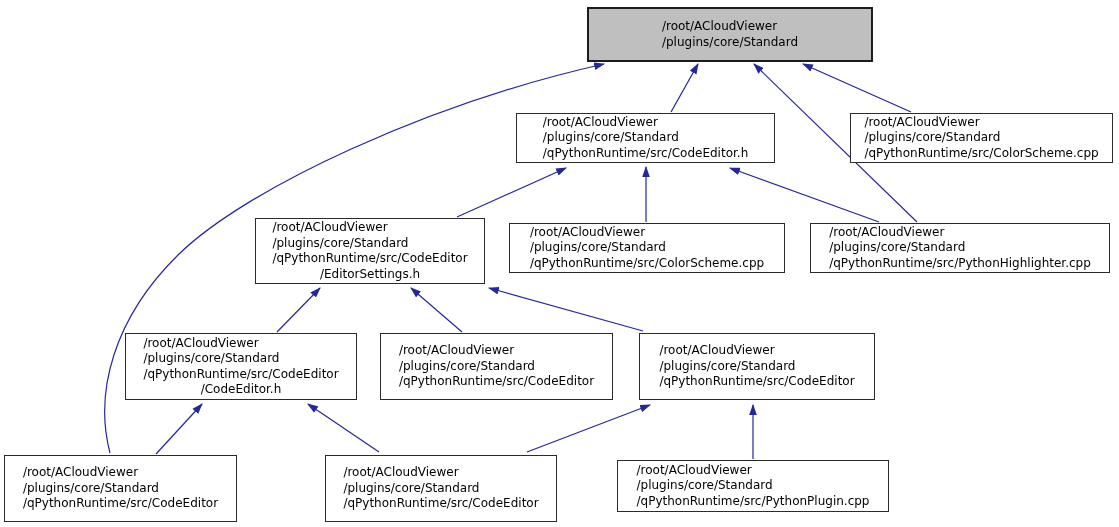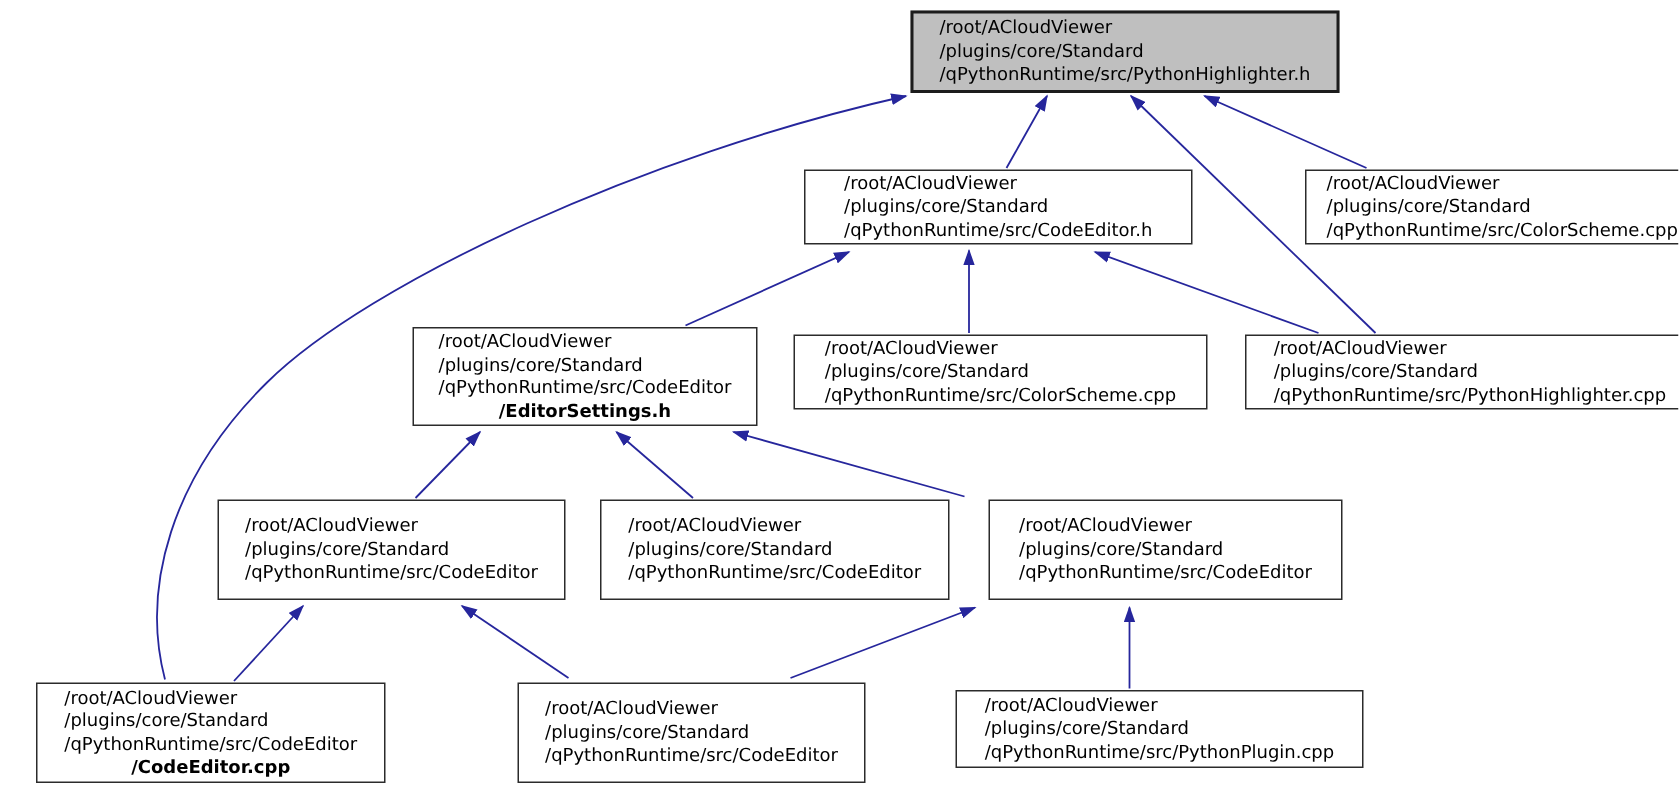--- a/index.html
+++ b/index.html
@@ -17,29 +17,28 @@
     box-sizing: border-box;
     background: #ffffff;
     border: 1px solid #2b2b2b;
     display: flex;
     align-items: center;
     justify-content: center;
     font-size: 12px;
     line-height: 15.5px;
     color: #000000;
     cursor: pointer;
-    margin-left: 20px;
   }
   .node.highlight {
     background: #bfbfbf;
     border: 2px solid #1c1c1c;
   }
   .node .lines { display: inline-block; text-align: left; }
   .node .ln { white-space: nowrap; }
-  .node .ln.center { text-align: center; font-weight: bold; }
+  .node .ln.center { text-align: center; }
 </style>
 </head>
 <body>
 
 <div id="canvas">
   <svg id="edges" width="1119" height="527" viewBox="0 0 1119 527">
     <defs>
       <marker id="arrow" viewBox="0 0 10 7" refX="9" refY="3.5" markerWidth="11" markerHeight="8" markerUnits="userSpaceOnUse" orient="auto">
         <path id="arrow-shape" d="M 0 0 L 10 3.5 L 0 7 z" fill="#26269c"></path>
       </marker>
@@ -59,21 +58,20 @@
         <path d="M 379 452 L 308 404" fill="none" stroke="#26269c" stroke-width="1.2" marker-end="url(#arrow)"></path>
         <path d="M 527 452 L 650 405" fill="none" stroke="#26269c" stroke-width="1.2" marker-end="url(#arrow)"></path>
         <path d="M 753 459 L 753 405" fill="none" stroke="#26269c" stroke-width="1.2" marker-end="url(#arrow)"></path>
       </g>
   </svg>
   <div id="nodes">
       <div class="node highlight" style="left: 587px; top: 7px; width: 286px; height: 55px;">
         <div class="lines">
           <div class="ln">/root/ACloudViewer</div>
           <div class="ln">/plugins/core/Standard</div>
-          <div class="ln">/qPythonRuntime/src/PythonHighlighter.h</div>
         </div>
       </div>
       <div class="node" style="left: 516px; top: 113px; width: 259px; height: 50px;">
         <div class="lines">
           <div class="ln">/root/ACloudViewer</div>
           <div class="ln">/plugins/core/Standard</div>
           <div class="ln">/qPythonRuntime/src/CodeEditor.h</div>
         </div>
       </div>
       <div class="node" style="left: 850px; top: 113px; width: 263px; height: 50px;">
@@ -103,20 +101,21 @@
           <div class="ln">/root/ACloudViewer</div>
           <div class="ln">/plugins/core/Standard</div>
           <div class="ln">/qPythonRuntime/src/PythonHighlighter.cpp</div>
         </div>
       </div>
       <div class="node" style="left: 125px; top: 333px; width: 232px; height: 67px;">
         <div class="lines">
           <div class="ln">/root/ACloudViewer</div>
           <div class="ln">/plugins/core/Standard</div>
           <div class="ln">/qPythonRuntime/src/CodeEditor</div>
+          <div class="ln center">/CodeEditor.h</div>
         </div>
       </div>
       <div class="node" style="left: 380px; top: 333px; width: 233px; height: 67px;">
         <div class="lines">
           <div class="ln">/root/ACloudViewer</div>
           <div class="ln">/plugins/core/Standard</div>
           <div class="ln">/qPythonRuntime/src/CodeEditor</div>
         </div>
       </div>
       <div class="node" style="left: 639px; top: 333px; width: 236px; height: 67px;">
@@ -124,21 +123,20 @@
           <div class="ln">/root/ACloudViewer</div>
           <div class="ln">/plugins/core/Standard</div>
           <div class="ln">/qPythonRuntime/src/CodeEditor</div>
         </div>
       </div>
       <div class="node" style="left: 4px; top: 455px; width: 233px; height: 67px;">
         <div class="lines">
           <div class="ln">/root/ACloudViewer</div>
           <div class="ln">/plugins/core/Standard</div>
           <div class="ln">/qPythonRuntime/src/CodeEditor</div>
-          <div class="ln center">/CodeEditor.cpp</div>
         </div>
       </div>
       <div class="node" style="left: 325px; top: 455px; width: 232px; height: 67px;">
         <div class="lines">
           <div class="ln">/root/ACloudViewer</div>
           <div class="ln">/plugins/core/Standard</div>
           <div class="ln">/qPythonRuntime/src/CodeEditor</div>
         </div>
       </div>
       <div class="node" style="left: 617px; top: 460px; width: 272px; height: 52px;">

